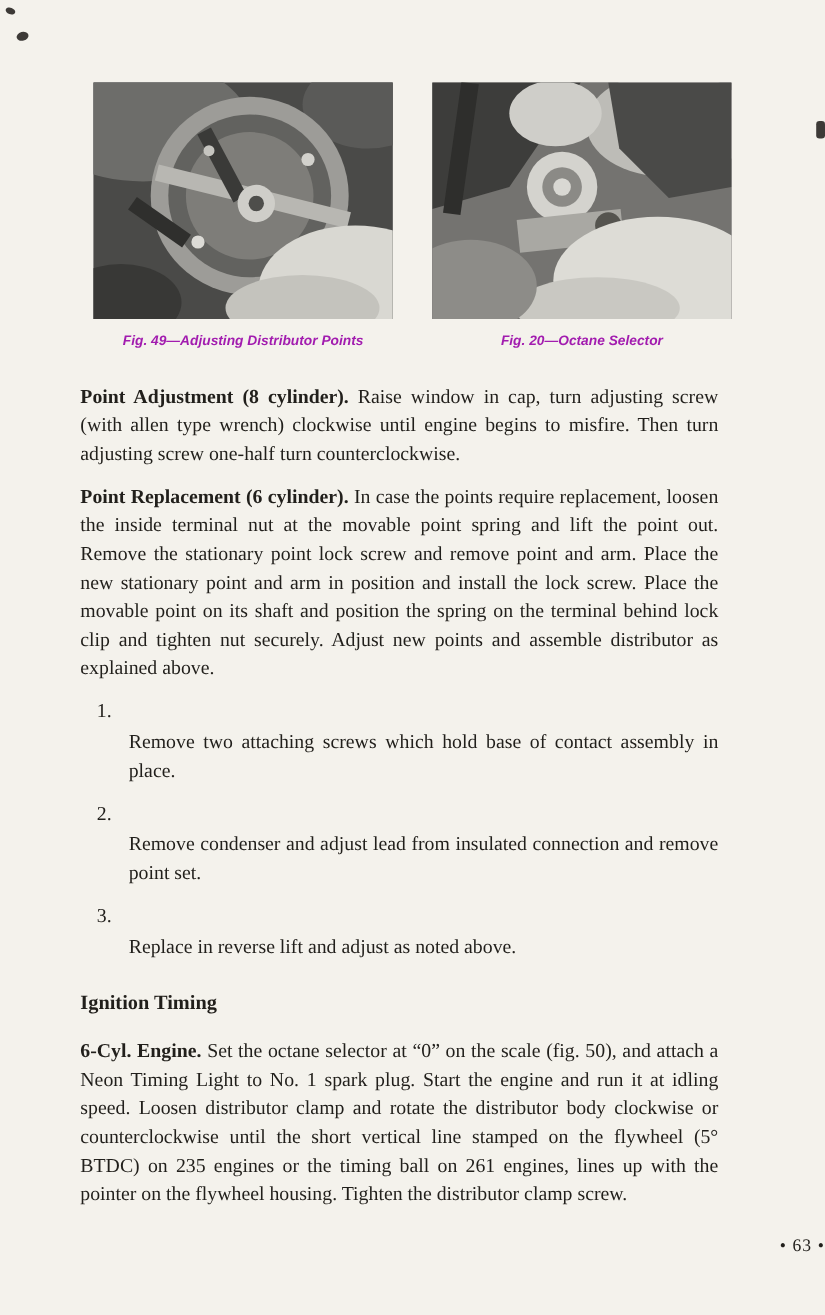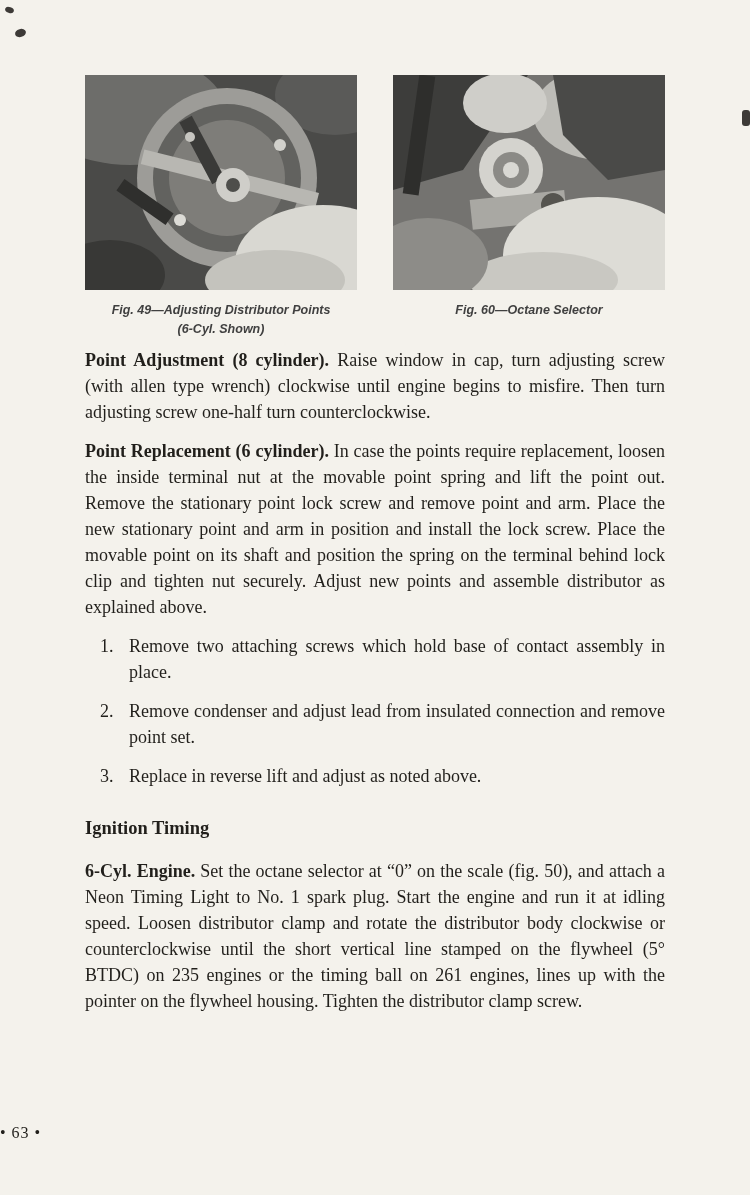--- a/index.html
+++ b/index.html
@@ -31,53 +31,53 @@
   figure { margin: 0; width: 272px; }
   .photo { display: block; width: 272px; height: 215px; background: #555; }
   .caption {
     margin-top: 11px;
     text-align: center;
     font-family: "Liberation Sans", sans-serif;
     font-weight: bold;
     font-style: italic;
     font-size: 12.5px;
     line-height: 1.5;
-    color: #404040;
+    color: #a21caf;
   }
 
   
   .bodytext {
     position: absolute;
-    top: 347px; left: 85px;
+    top: 347px; left: 73px;
     width: 580px;
     font-size: 18px;
     line-height: 26px;
     text-align: justify;
   }
   .bodytext p { margin: 0 0 13px 0; }
   .bodytext p b { font-weight: bold; }
 
   .steps { margin: 6px 0 12px 0; }
   .step { display: flex; padding-left: 15px; margin-bottom: 13px; }
   .step-num { flex: 0 0 29px; }
-  .step-text { flex: 1; text-align: justify; }
+  .step-text { flex: 1; text-align: justify; margin-top: 28px; }
 
   .section-heading {
     font-size: 18.5px;
     font-weight: bold;
     margin: 26px 0 17px 0;
     text-align: left;
     font-family: Liberation Serif, serif;
   }
 
   .pageno {
     position: absolute;
     top: 1124px; left: 0;
     width: 100%;
-    text-align: left;
+    text-align: right;
     font-size: 16px;
     letter-spacing: 1px;
   }
 </style>
 </head>
 <body>
 
 <div class="page">
 
   <div class="artifact a1"></div>
@@ -101,21 +101,20 @@
         <circle cx="95" cy="145" r="6" fill="#dcdbd6"></circle>
         <circle cx="195" cy="70" r="6" fill="#d2d1cc"></circle>
         <circle cx="105" cy="62" r="5" fill="#c6c5c0"></circle>
         <ellipse cx="238" cy="188" rx="88" ry="58" fill="#d9d8d2"></ellipse>
         <ellipse cx="190" cy="205" rx="70" ry="30" fill="#c4c3bd"></ellipse>
         <ellipse cx="25" cy="200" rx="55" ry="35" fill="#383836"></ellipse>
         <rect x="30" y="120" width="60" height="14" fill="#2f2f2d" transform="rotate(35 60 127)"></rect>
       </svg>
       <figcaption class="caption">
         <div>Fig. 49—Adjusting Distributor Points</div>
-        <div>(6-Cyl. Shown)</div>
       </figcaption>
     </figure>
 
     <figure>
       <svg class="photo" viewBox="0 0 272 215" aria-hidden="true">
         <rect x="0" y="0" width="272" height="215" fill="#747370"></rect>
         <polygon points="0,0 135,0 70,95 0,115" fill="#3d3d3b"></polygon>
         <rect x="18" y="0" width="16" height="120" fill="#2e2e2c" transform="rotate(8 26 60)"></rect>
         <ellipse cx="215" cy="38" rx="75" ry="48" fill="#bdbcb7"></ellipse>
         <path d="M160 0 L272 0 L272 95 L215 105 L170 60 Z" fill="#4a4a48"></path>
@@ -123,21 +122,21 @@
         <circle cx="118" cy="95" r="32" fill="#d4d3ce"></circle>
         <circle cx="118" cy="95" r="18" fill="#8b8a86"></circle>
         <circle cx="118" cy="95" r="8" fill="#d9d8d3"></circle>
         <rect x="78" y="120" width="95" height="30" fill="#a9a8a3" transform="rotate(-6 125 135)"></rect>
         <circle cx="160" cy="130" r="12" fill="#55544f"></circle>
         <ellipse cx="205" cy="180" rx="95" ry="58" fill="#dddcd6"></ellipse>
         <ellipse cx="150" cy="205" rx="75" ry="28" fill="#c9c8c2"></ellipse>
         <ellipse cx="35" cy="185" rx="60" ry="42" fill="#8d8c88"></ellipse>
       </svg>
       <figcaption class="caption">
-        <div>Fig. 60—Octane Selector</div>
+        <div>Fig. 20—Octane Selector</div>
         <div></div>
       </figcaption>
     </figure>
 
   </div>
 
   <div class="bodytext">
 
     <p><b>Point Adjustment (8 cylinder).</b><span> Raise window in cap, turn adjusting screw (with allen type wrench) clockwise until engine begins to misfire. Then turn adjusting screw one-half turn counterclockwise.</span></p>
 

